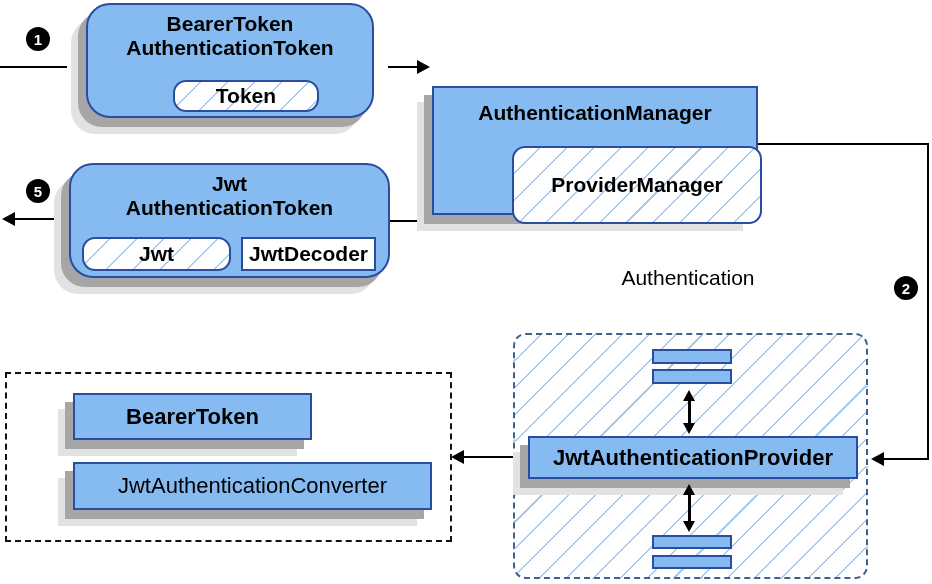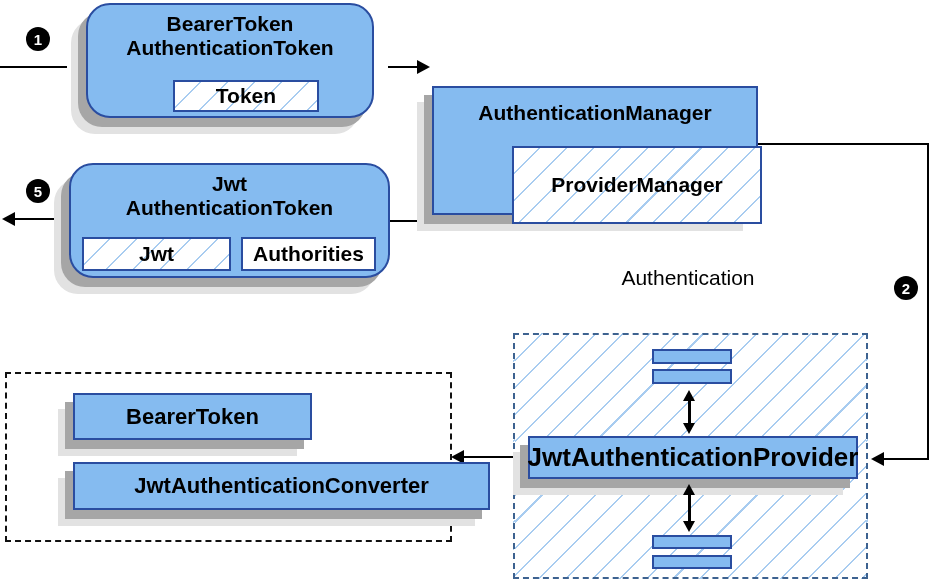--- a/index.html
+++ b/index.html
@@ -13,21 +13,21 @@
   
   .node{position:absolute;box-sizing:border-box;background:var(--box-fill);
         border:2px solid var(--box-border);
         box-shadow:-8px 9px 0 var(--shadow-dark),-15px 16px 0 var(--shadow-light);}
   .round{border-radius:24px;}
   .node-title{font-weight:bold;font-size:21px;line-height:24px;text-align:center;}
   
   .field{position:absolute;box-sizing:border-box;background:#fff;border:2px solid var(--box-border);
          display:flex;align-items:center;justify-content:center;font-weight:bold;font-size:21px;}
   .hatched{background-color:#fff;
-           background-image:repeating-linear-gradient(135deg,transparent 0,transparent 17.5px,var(--hatch) 17.5px,var(--hatch) 19px);}
+           background-image:repeating-linear-gradient(135deg,transparent 0,transparent 17.5px,var(--hatch) 17.5px,var(--hatch) 19px);border-radius:13px;}
   
   .region-blue{position:absolute;box-sizing:border-box;border:2px dashed var(--dash-blue);}
   .region-black{position:absolute;box-sizing:border-box;border:2px dashed #111;background:#fff;}
   
   .bar{position:absolute;box-sizing:border-box;background:var(--box-fill);border:2px solid var(--box-border);}
   
   .badge{position:absolute;width:24px;height:24px;border-radius:50%;background:var(--badge-bg);
          color:var(--badge-fg);font-weight:bold;font-size:15px;display:flex;
          align-items:center;justify-content:center;}
   
@@ -104,53 +104,53 @@
 
   <div class="node round" style="left:69px;top:163px;width:321px;height:115px;">
     <div class="node-title" style="padding-top:7px;">
       <div>Jwt</div>
       <div>AuthenticationToken</div>
     </div>
     <div class="field hatched" style="left:11px;top:72px;width:149px;height:34px;">
       <span>Jwt</span>
     </div>
     <div class="field" style="left:170px;top:72px;width:135px;height:34px;">
-      <span>Authorities</span>
+      <span>JwtDecoder</span>
     </div>
   </div>
 
   <div class="center-label" style="left:600px;top:266px;width:176px;">
     <div>Authentication</div>
   </div>
 
   <div class="region-blue hatched" style="left:513px;top:333px;width:355px;height:246px;"></div>
 
   <div class="bar" style="left:652px;top:349px;width:80px;height:15px;"></div>
   <div class="bar" style="left:652px;top:369px;width:80px;height:15px;"></div>
 
   <div class="varrow" style="left:688px;top:400px;height:24px;">
     <span class="vh-top"></span>
     <span class="vh-bot"></span>
   </div>
 
-  <div class="node flexc" style="left:528px;top:436px;width:330px;height:43px;font-weight:bold;font-size:26px;">
+  <div class="node flexc" style="left:528px;top:436px;width:330px;height:43px;font-weight:bold;font-size:22px;">
     <span>JwtAuthenticationProvider</span>
   </div>
 
   <div class="varrow" style="left:688px;top:494px;height:28px;">
     <span class="vh-top"></span>
     <span class="vh-bot"></span>
   </div>
 
   <div class="bar" style="left:652px;top:535px;width:80px;height:14px;"></div>
   <div class="bar" style="left:652px;top:555px;width:80px;height:14px;"></div>
 
   <div class="region-black" style="left:5px;top:372px;width:447px;height:170px;"></div>
 
   <div class="node flexc" style="left:73px;top:393px;width:239px;height:47px;font-weight:bold;font-size:22px;">
     <span>BearerToken</span>
   </div>
 
-  <div class="node flexc" style="left:73px;top:462px;width:417px;height:48px;font-weight:bold;font-size:22px;">
+  <div class="node flexc" style="left:73px;top:462px;width:359px;height:48px;font-weight:normal;font-size:22px;">
     <span>JwtAuthenticationConverter</span>
   </div>
 
 </div>
 
 </body></html>

